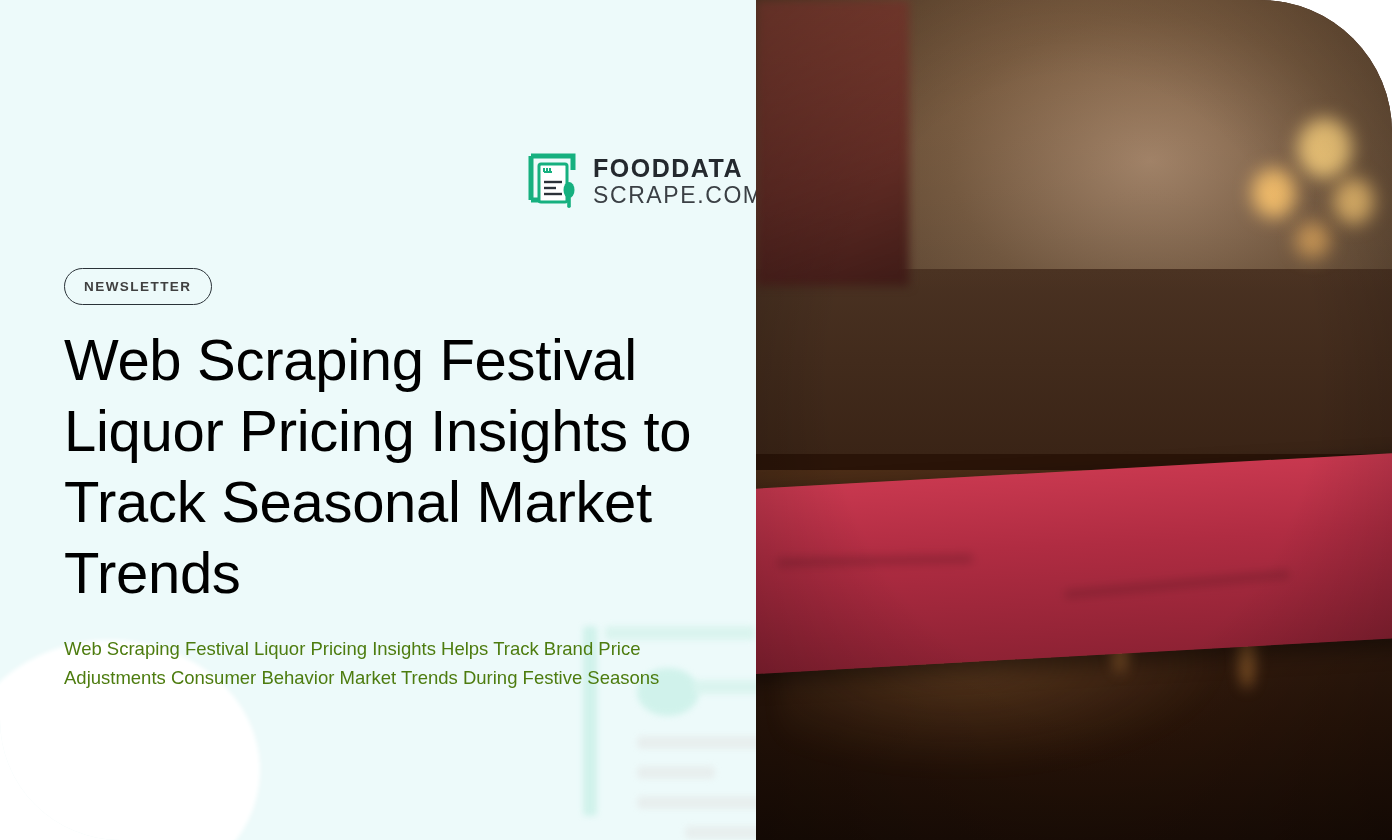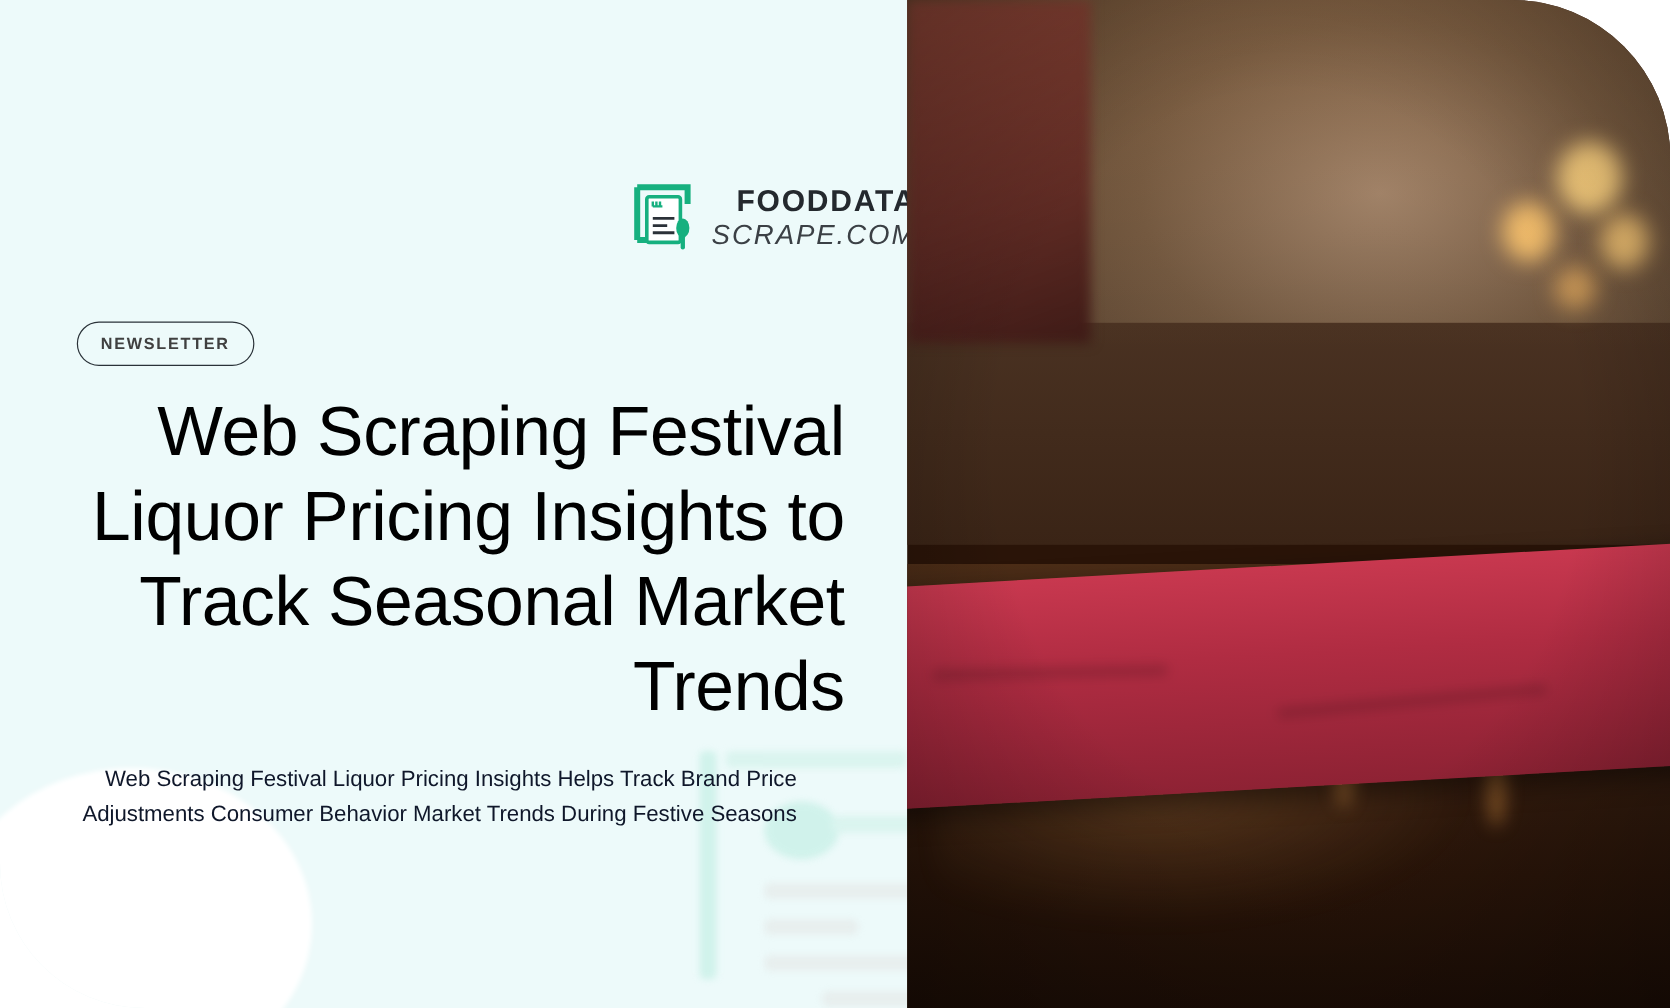--- a/index.html
+++ b/index.html
@@ -2,21 +2,21 @@
 <html><head>
 <meta charset="utf-8">
 <style>
   html,body{margin:0;padding:0;}
   body{
     width:1392px;height:840px;
     background:#ffffff;
     font-family:"Liberation Sans", sans-serif;
     overflow:hidden;
   }
-  .canvas{position:relative;width:1392px;height:840px;overflow:hidden;background:#ffffff;text-align:right;}
+  .canvas{position:relative;width:1392px;height:840px;overflow:hidden;background:#ffffff;}
 
   
   .left-panel{
     position:absolute;left:0;top:0;width:762px;height:840px;
     background:#edfafa;
     border-bottom-left-radius:120px;
     overflow:hidden;
   }
   .panel-bottom-fade{
     position:absolute;left:-40px;bottom:-60px;width:300px;height:260px;
@@ -42,21 +42,21 @@
   .logo{
     position:absolute;left:523px;top:150px;
     display:flex;align-items:center;gap:12px;
   }
   .logo-mark{position:relative;width:58px;height:62px;flex:0 0 auto;}
   .logo-words{display:flex;flex-direction:column;line-height:1;}
   .logo-top{
     font-size:25px;font-weight:700;letter-spacing:1.5px;color:#24292e;
   }
   .logo-bot{
-    font-size:23px;font-weight:400;letter-spacing:1.6px;color:#3b4045;margin-top:3px;font-style:italic;
+    font-size:23px;font-weight:400;letter-spacing:1.6px;color:#3b4045;margin-top:3px;
   }
 
   
   .pill{
     position:absolute;left:64px;top:268px;
     display:inline-flex;align-items:center;justify-content:center;
     height:35px;padding:0 19px;
     border:1.4px solid #2a3238;border-radius:20px;
     font-size:13.5px;font-weight:700;letter-spacing:1.45px;color:#404040;
     background:transparent;
@@ -67,21 +67,21 @@
     position:absolute;left:64px;top:324px;width:640px;
     font-size:58px;line-height:71px;font-weight:400;
     letter-spacing:-0.3px;color:#000000;
     margin:0;
   }
 
   
   .subtitle{
     position:absolute;left:64px;top:634px;width:600px;
     font-size:18.5px;line-height:29px;font-weight:400;
-    color:#0f172a;margin:0;
+    color:#4d7c0f;margin:0;
   }
 
   
   .photo{
     position:absolute;left:756px;top:0;width:636px;height:840px;
     border-top-right-radius:132px;
     overflow:hidden;
     background:#2a1408;
   }
   .ph-layer{position:absolute;inset:0;}

